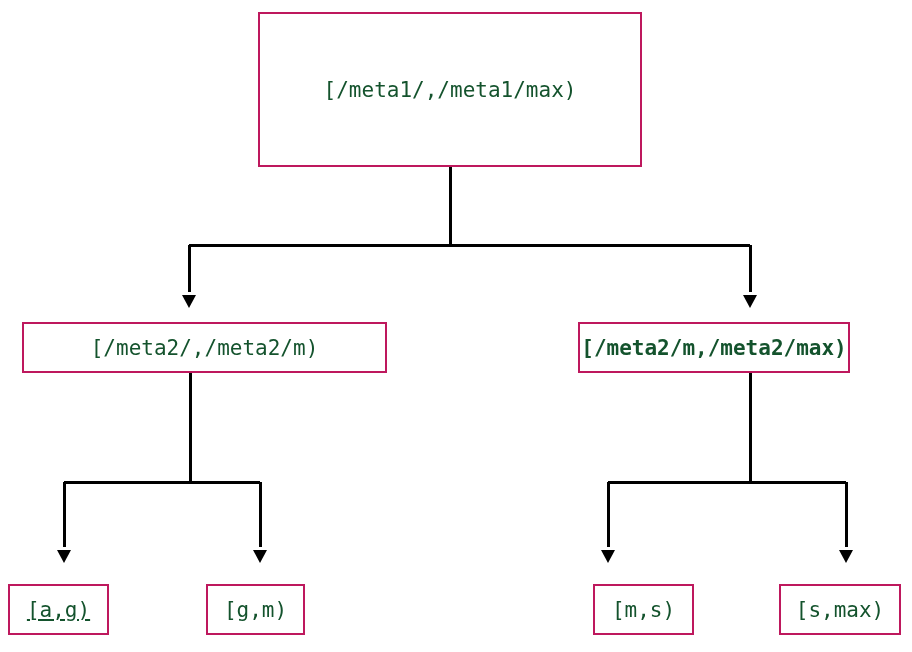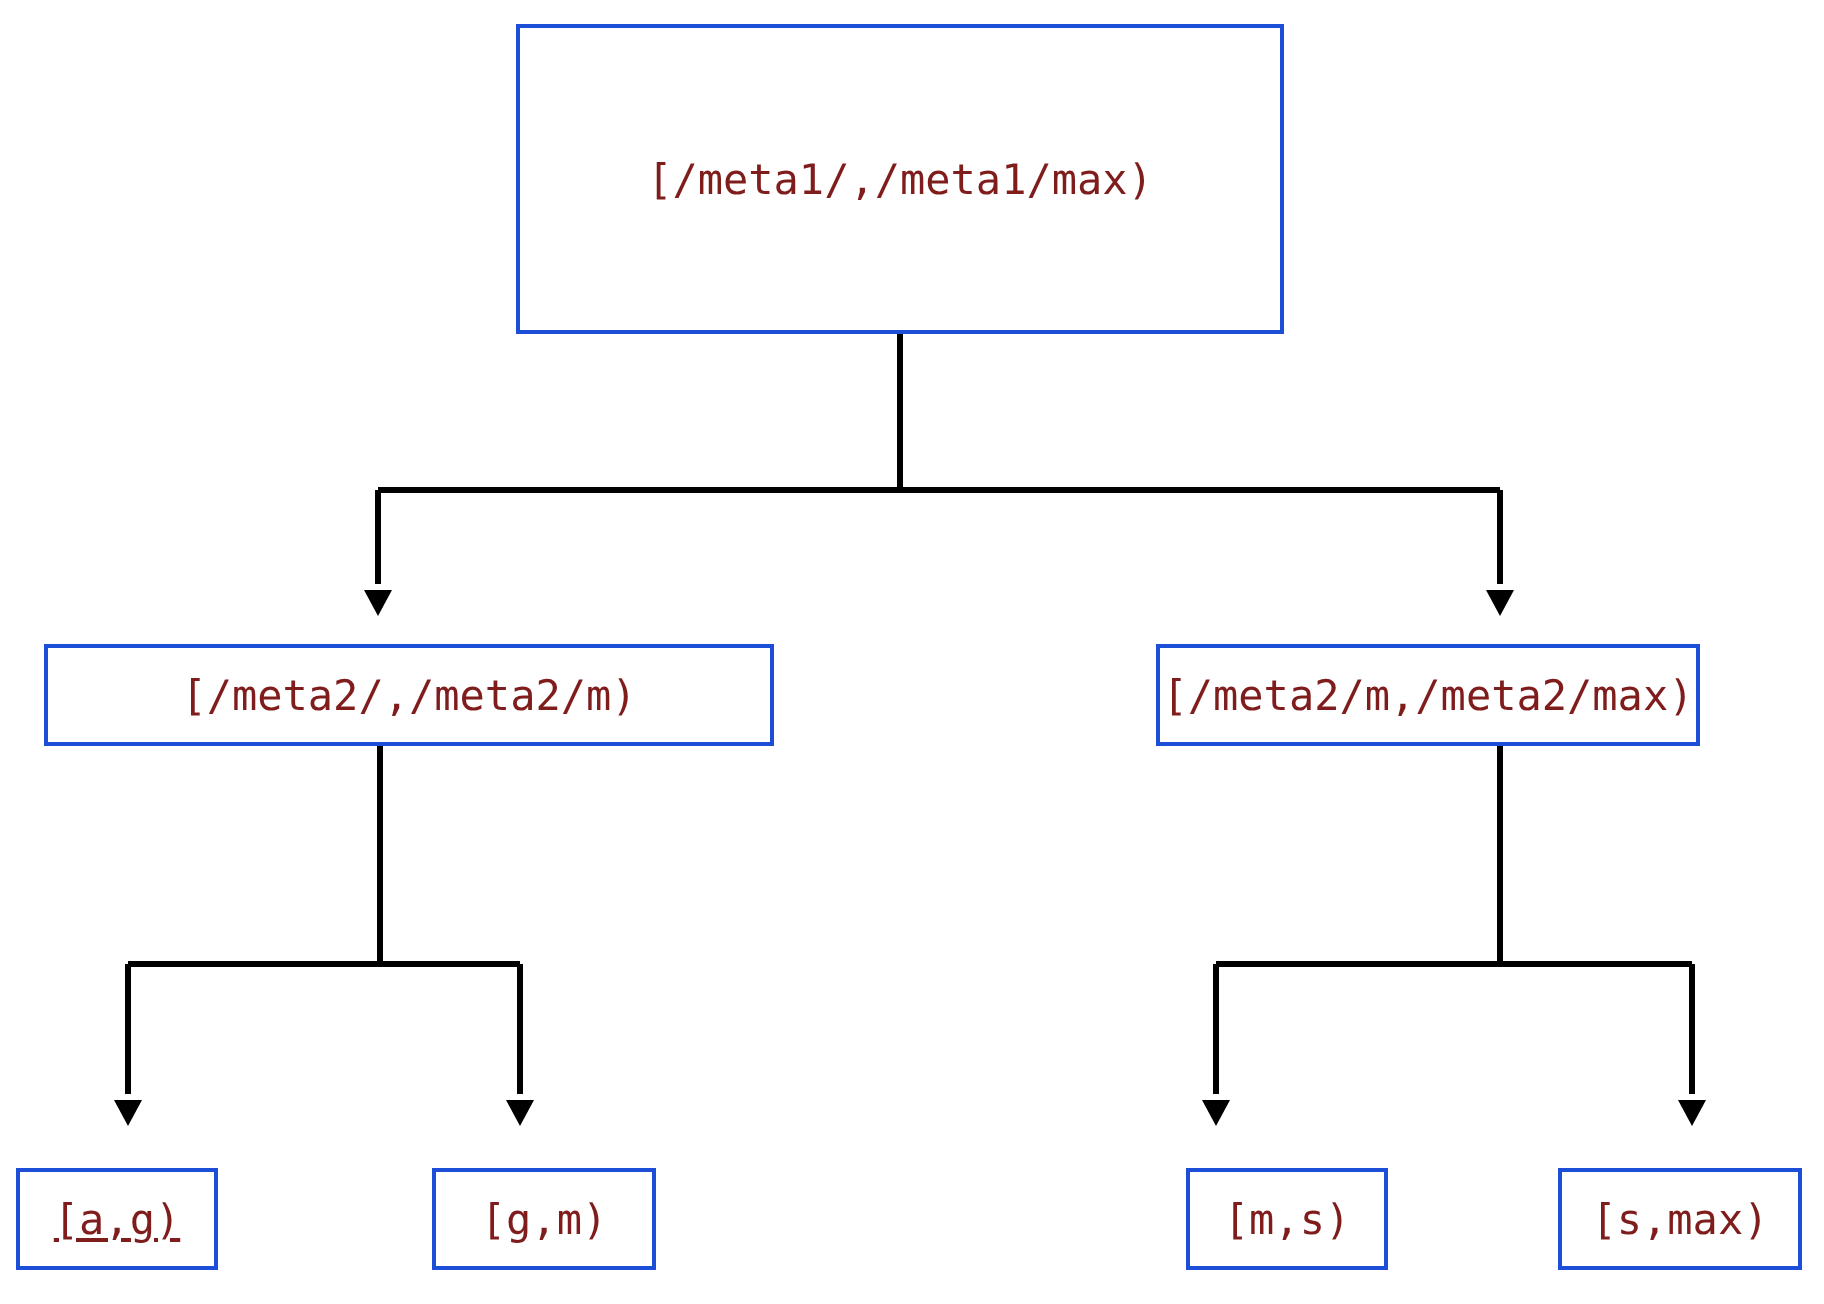--- a/index.html
+++ b/index.html
@@ -20,26 +20,26 @@
     position: absolute;
     left: 0;
     top: 0;
     width: 912px;
     height: 652px;
     pointer-events: none;
   }
   .node {
     position: absolute;
     box-sizing: border-box;
-    border: 2px solid #1d4ed8;
+    border: 2px solid #be185d;
     background: #ffffff;
     display: flex;
     align-items: center;
     justify-content: center;
-    color: #7f1d1d;
+    color: #14532d;
     letter-spacing: 0px;
     white-space: nowrap;
     z-index: 2;
   }
   .node-root {
     left: 258px;
     top: 12px;
     width: 384px;
     height: 155px;
     font-size: 21px;
@@ -50,28 +50,29 @@
     width: 365px;
     height: 51px;
     font-size: 21px;
   }
   .node-mid-right {
     left: 578px;
     top: 322px;
     width: 272px;
     height: 51px;
     font-size: 21px;
+    font-weight: bold;
   }
   .node-leaf {
     top: 584px;
     height: 51px;
     font-size: 21px;
   }
   .leaf-ag    { left: 8px;   width: 101px; text-decoration: underline; }
-  .leaf-gm    { left: 216px; width: 112px; }
+  .leaf-gm    { left: 206px; width: 99px; }
   .leaf-ms    { left: 553px; width: 101px; margin-left: 40px; }
   .leaf-smax  { left: 779px; width: 122px; }
 </style>
 </head>
 <body>
 
 <div id="canvas">
 
   <svg id="connectors" viewBox="0 0 912 652" width="912" height="652" xmlns="http://www.w3.org/2000/svg">
     <g stroke="#000000" stroke-width="3" fill="none" shape-rendering="crispEdges">

